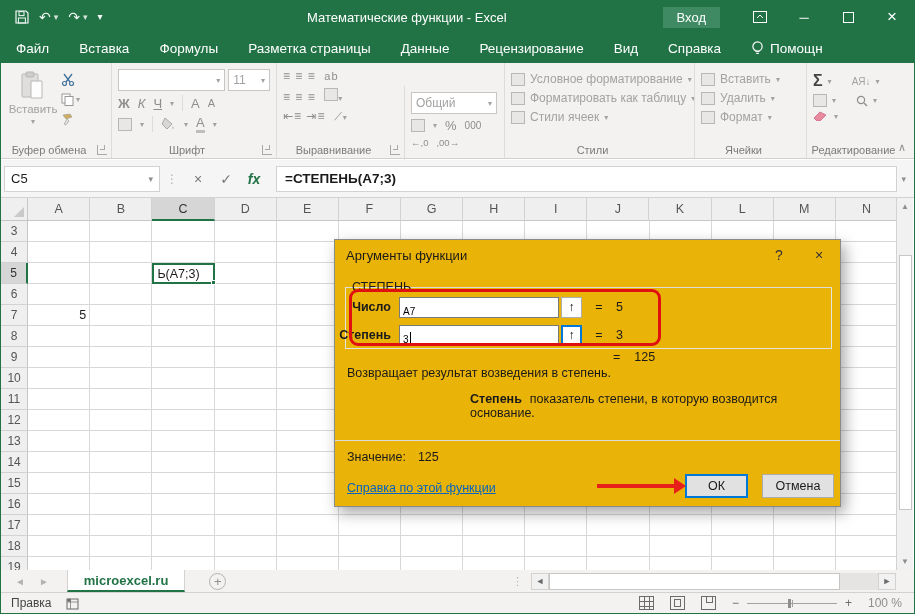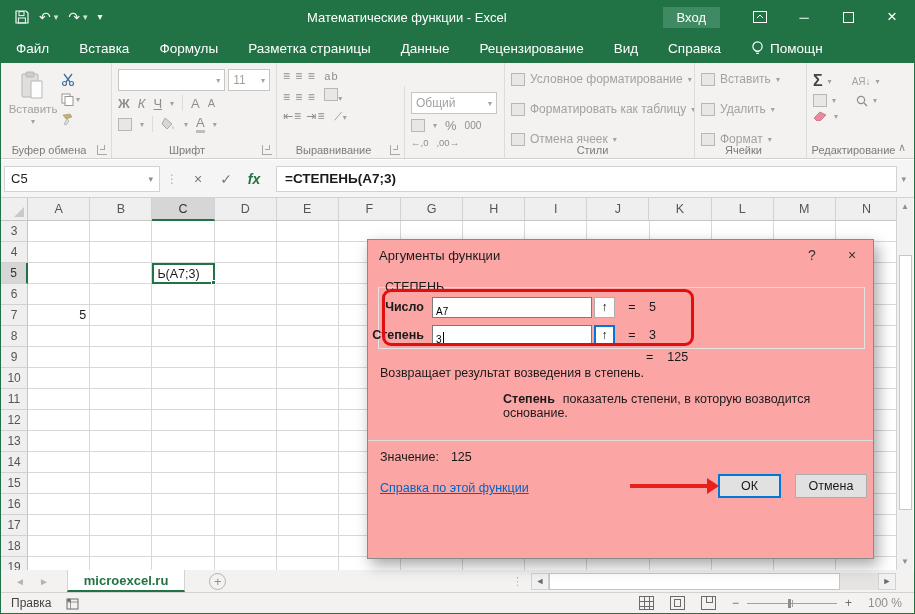--- a/index.html
+++ b/index.html
@@ -32,21 +32,21 @@
   .launcher:after { content:""; position:absolute; right:2px; top:0; width:4px; height:4px; border-right:1px solid #8a8a8a; border-bottom:1px solid #8a8a8a; }
   .bigbtn { display:flex; flex-direction:column; align-items:center; justify-content:flex-start; width:52px; padding-top:4px; color:#a3a2a0; font-size:11.5px; gap:2px; }
   .col-ic { display:flex; flex-direction:column; gap:7px; padding:6px 4px 0 2px; }
   .icbtn { display:flex; align-items:center; gap:2px; color:#8f8e8c; font-size:13px; line-height:1; }
   .dd { font-size:8px; color:#a3a2a0; }
   .font-row { display:flex; flex-direction:column; gap:4px; padding-top:2px; }
   .combo { background:#fff; border:1px solid #c8c6c4; height:22px; display:flex; align-items:center; justify-content:space-between; padding:0 4px; color:#a3a2a0; font-size:12px; }
   .fmt-letters { display:flex; align-items:center; gap:8px; color:#8f8e8c; font-size:13px; }
   .fmt-letters b { font-weight:bold; }
   .al-lines { color:#8f8e8c; font-size:12px; letter-spacing:1px; line-height:1.25; }
-  .stk { display:flex; flex-direction:column; gap:16px; padding-top:5px; }
+  .stk { display:flex; flex-direction:column; gap:5px; padding-top:5px; }
   .srow { display:flex; align-items:center; gap:5px; color:#a3a2a0; font-size:12px; white-space:nowrap; }
   .sq { width:14px; height:13px; border:1px solid #b9b7b5; background:#e8e7e5; display:inline-block; }
   .sum { font-size:16px; color:#444; font-weight:bold; }
   .collapse-rib { position:absolute; right:8px; bottom:4px; color:#8f8e8c; font-size:11px; }
 
   
   .fbar { position:absolute; left:0; top:159px; width:100%; height:38px; background:#f5f5f5; border-bottom:1px solid #d4d2d0; display:flex; align-items:center; }
   .namebox { width:156px; height:26px; margin-left:3px; background:#fff; border:1px solid #d4d2d0; display:flex; align-items:center; padding:0 6px; font-size:13px; color:#222; }
   .namebox .dd { margin-left:auto; color:#8f8e8c; font-size:9px; }
   .fb-dots { color:#b5b3b1; padding:0 6px; font-size:12px; }
@@ -95,21 +95,21 @@
   .viewic.gridv { background:linear-gradient(#6b6b6b,#6b6b6b) 0 4px/100% 1px no-repeat, linear-gradient(#6b6b6b,#6b6b6b) 0 9px/100% 1px no-repeat, linear-gradient(90deg,#6b6b6b,#6b6b6b) 4px 0/1px 100% no-repeat, linear-gradient(90deg,#6b6b6b,#6b6b6b) 9px 0/1px 100% no-repeat; }
   .viewic.pagev:after { content:""; position:absolute; inset:2px 3px; border:1px solid #6b6b6b; }
   .viewic.breakv:after { content:""; position:absolute; left:4px; top:0; bottom:6px; width:5px; border:1px solid #6b6b6b; border-top:none; }
   .zoomer { display:flex; align-items:center; gap:8px; color:#6b6b6b; }
   .zslider { width:90px; height:1px; background:#a3a2a0; position:relative; }
   .zslider .tick { position:absolute; left:50%; top:-3px; width:1px; height:7px; background:#a3a2a0; }
   .zslider .thumb { position:absolute; left:46%; top:-4px; width:3px; height:9px; background:#8f8e8c; }
   .zoom-label { color:#8f8e8c; font-size:12px; }
 
   
-  .dialog { position:absolute; left:333px; top:238px; width:507px; height:320px; background:#fca5a5; border:1px solid #8a8a8a; box-shadow:4px 6px 14px rgba(0,0,0,.35); z-index:10;margin-left:33px; }
+  .dialog { position:absolute; left:333px; top:238px; width:507px; height:268px; background:#eab308; border:1px solid #8a8a8a; box-shadow:4px 6px 14px rgba(0,0,0,.35); z-index:10; }
   .dlg-title { height:30px; display:flex; align-items:center; padding:0 10px 0 11px; font-size:13px; color:#1a1a1a; }
   .dlg-x { margin-left:18px; color:#333; font-size:14px; width:22px; text-align:center; }
   .dlg-help { margin-left:auto; color:#333; font-size:14px; width:22px; text-align:center; }
   .dlg-fn { position:absolute; left:17px; top:40px; font-size:12.5px; color:#1a1a1a; }
   .groupbox { position:absolute; left:10px; top:47px; width:487px; height:62px; border:1px solid #e3e3e3; border-top:1px solid #dcdcdc; }
   .fieldrow { position:absolute; left:0; display:flex; align-items:center; height:22px; width:100%; }
   .frow1 { top:56px; } .frow2 { top:84px; }
   .flabel { width:64px; text-align:right; font-weight:bold; font-size:12.5px; color:#1a1a1a; padding-right:8px; }
   .finput { width:160px; height:21px; background:#fff; border:1px solid #7a7a7a; font-size:10px; color:#000; display:flex; align-items:flex-end; padding:0 3px; }
   .caret { width:1px; height:13px; background:#000; margin-left:1px; }
@@ -306,21 +306,21 @@
           <span>Условное форматирование</span>
           <span class="dd">▾</span>
         </div>
       <div class="srow">
           <span class="sq"></span>
           <span>Форматировать как таблицу</span>
           <span class="dd">▾</span>
         </div>
       <div class="srow">
           <span class="sq"></span>
-          <span>Отмена ячеек</span>
+          <span>Стили ячеек</span>
           <span class="dd">▾</span>
         </div>
     </div>
     <div class="glabel">Стили</div>
   </div>
 
   <div class="rgroup" style="width:112px;">
     <div class="stk">
       <div class="srow">
           <span class="sq"></span>

